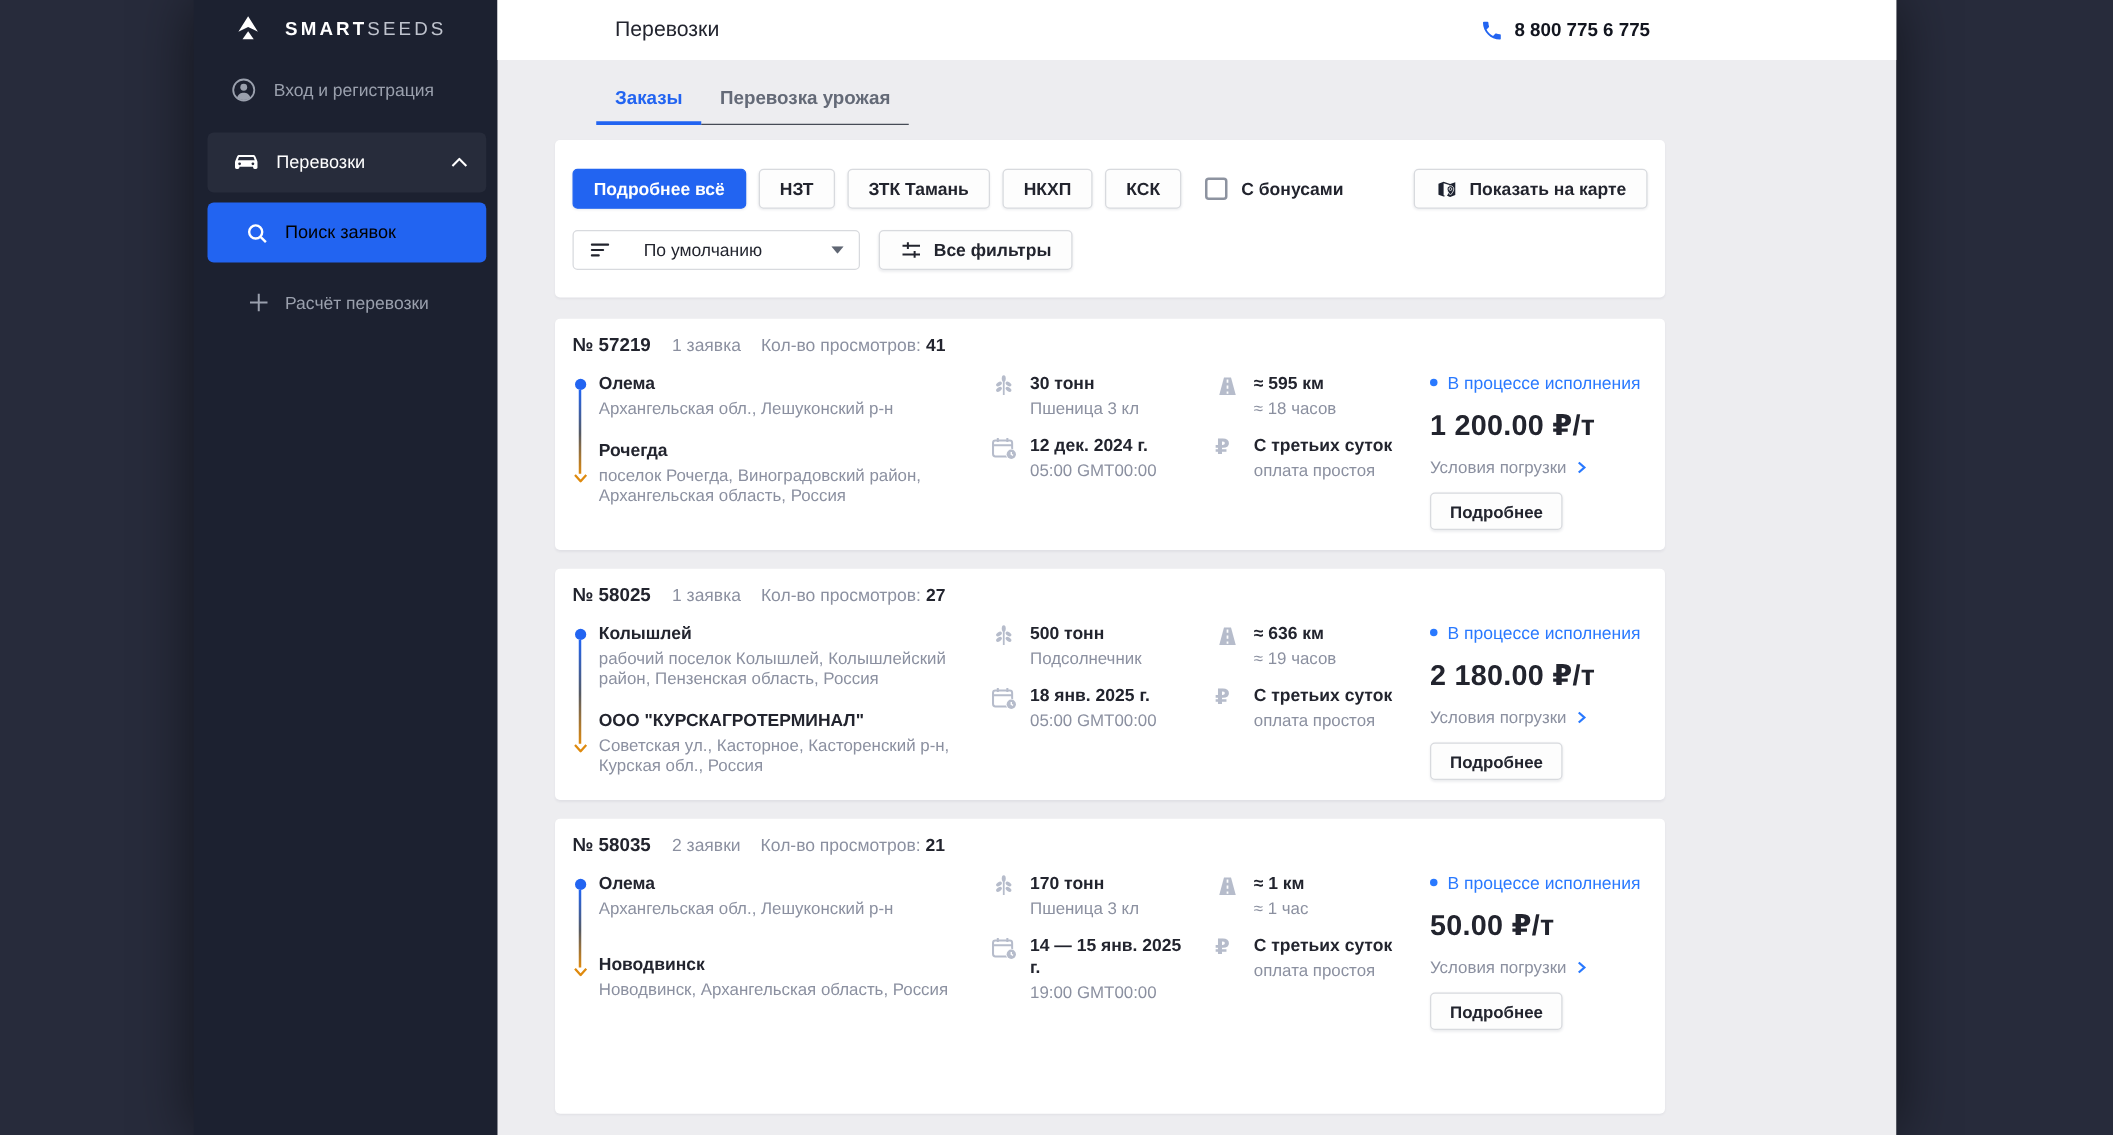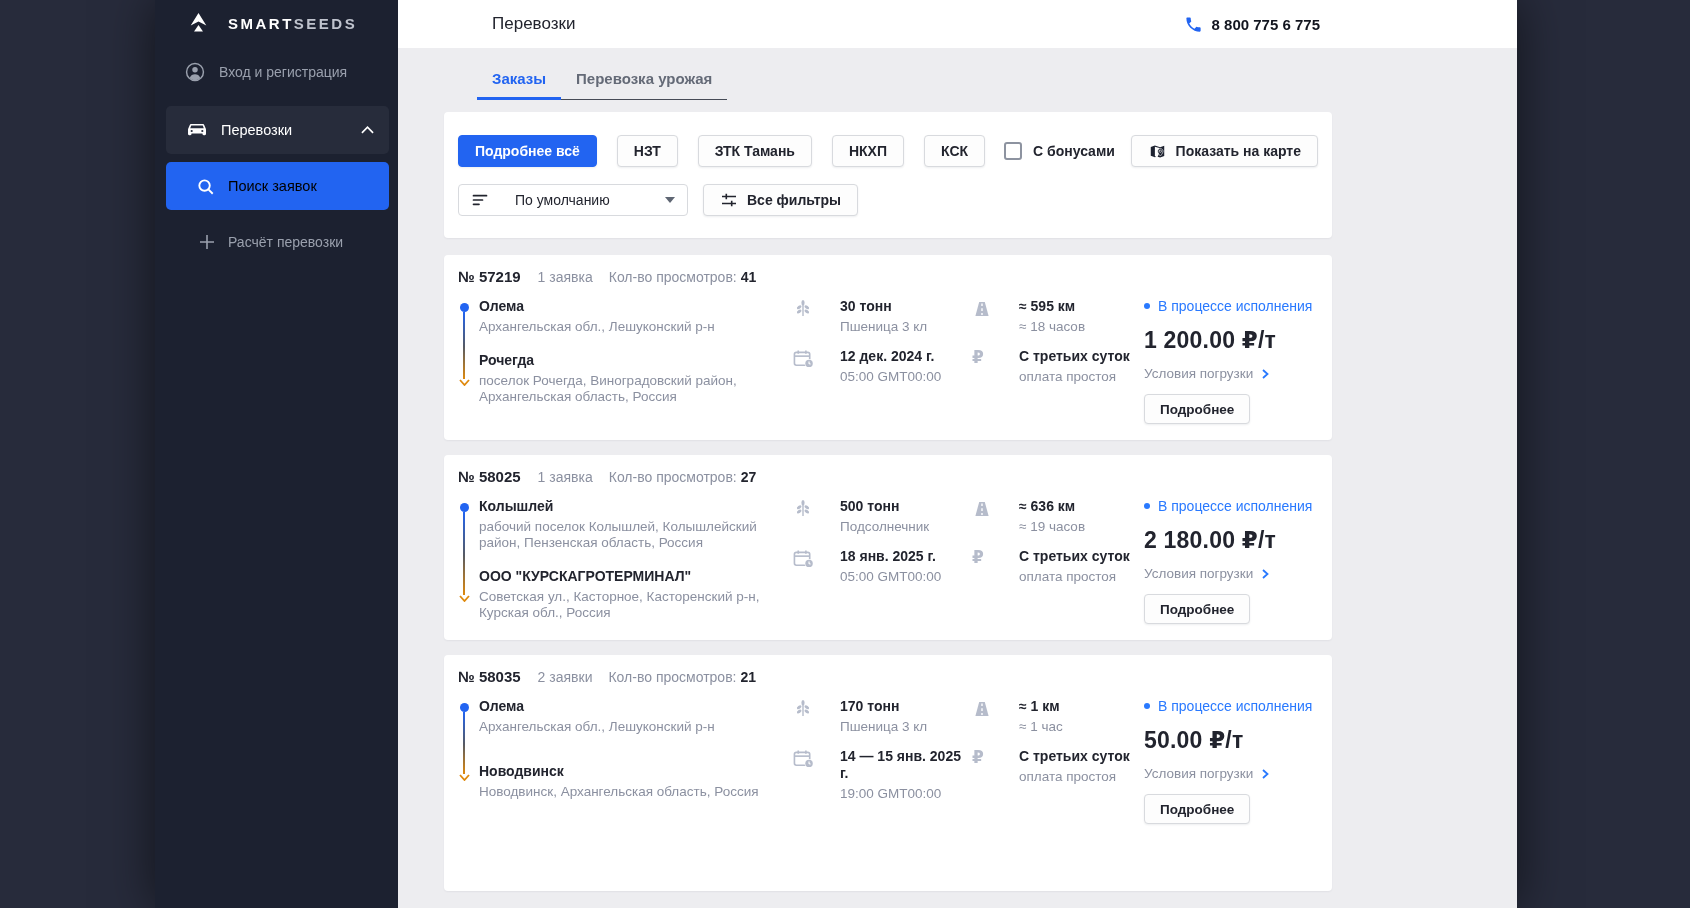--- a/index.html
+++ b/index.html
@@ -11,21 +11,21 @@
     color:#22242e;
   }
   .window {
     position:absolute; left:155px; top:0; width:1362px; height:908px;
     display:flex; box-shadow:0 0 46px rgba(0,0,0,.55);
   }
   
   .sidebar { width:243px; background:#1c2130; flex:0 0 243px; }
   .logo { display:flex; align-items:center; gap:17px; padding:11px 0 0 31px; }
   .logo-text { font-size:15px; letter-spacing:2.5px; color:#fff; font-weight:700; white-space:nowrap; }
-  .logo-text .thin { font-weight:700; color:#bfc3cd; }
+  .logo-text .thin { font-weight:400; color:#bfc3cd; }
   .side-login { display:flex; align-items:center; gap:13px; padding:0 0 0 29px; margin-top:25px; color:#9aa0ad; font-size:14px; }
   .side-item {
     margin:23px 9px 0 11px; height:48px; border-radius:5px; background:#272c3b;
     display:flex; align-items:center; padding:0 15px 0 20px; cursor:pointer;
   }
   .side-item .lbl { color:#fff; font-size:14.5px; margin-left:13px; }
   .side-item .chev { margin-left:auto; display:flex; }
   .side-search {
     margin:8px 9px 0 11px; height:48px; border-radius:5px; background:#2264f1;
     display:flex; align-items:center; padding-left:30px; gap:13px; cursor:pointer;
@@ -44,21 +44,21 @@
   .cards { margin:12px 0 0 46px; width:888px; }
   .panel { background:#fff; border-radius:4px; box-shadow:0 1px 2px rgba(30,35,60,.06); }
   
   .filter-panel { padding:23px 14px 22px; margin-bottom:17px; }
   .filter-row { display:flex; align-items:center; }
   .btn { border:1px solid #d8dade; background:#fdfdfd; border-radius:4px; height:32px;
          display:inline-flex; align-items:center; justify-content:center; padding:0 16px;
          font-size:14px; font-weight:700; color:#22242e; cursor:pointer;
          box-shadow:0 1px 2px rgba(30,35,60,.08); font-family:inherit; }
   .btn-primary { background:#2264f1; border-color:#2264f1; color:#fff; }
-  .chip { margin-left:20px; }
+  .chip { margin-left:10px; }
   .bonus { display:flex; align-items:center; gap:11px; margin-left:19px; }
   .checkbox { width:18px; height:18px; border:2px solid #8d93a0; border-radius:3px; background:#fff; cursor:pointer; }
   .bonus-label { font-size:14px; font-weight:700; }
   .map-btn { margin-left:auto; gap:9px;text-align:center; }
   .filter-row2 { margin-top:17px; display:flex; align-items:center; }
   .sort-select { width:230px; height:32px; border:1px solid #d8dade; border-radius:4px; background:#fff;
                  display:flex; align-items:center; gap:26px; padding:0 12px; font-size:14px; cursor:pointer; }
   .sort-caret { margin-left:auto; display:flex; }
   .all-filters { margin-left:15px; gap:9px; }
   
@@ -69,21 +69,21 @@
   .order-views { font-size:14px; color:#8b90a0; margin-left:16px; }
   .order-views b { color:#22242e; margin-left:4px; }
   .order-body { display:grid; grid-template-columns:335px 179px 172px 1fr; align-items:start; }
   .route { position:relative; padding-left:21px; padding-right:18px; }
   .rail { position:absolute; left:1px; top:5px; bottom:19px; width:10px; display:flex; flex-direction:column; align-items:center; }
   .rail-dot { width:9px; height:9px; border-radius:50%; background:#2264f1; flex:0 0 auto; }
   .rail-line { width:2px; flex:1; background:linear-gradient(180deg,#2264f1 0%,#565a63 52%,#df8a0e 100%); }
   .stop + .stop { margin-top:17px; }
   .stop-title { font-size:14px; font-weight:700; line-height:17px; }
   .stop-sub { font-size:13.5px; color:#8b90a0; line-height:16px; margin-top:4px; }
-  .stat { display:flex; gap:24px; }
+  .stat { display:flex; gap:8px; }
   .stat + .stat { margin-top:13px; }
   .stat-icon { flex:0 0 23px; display:flex; justify-content:flex-start; padding-top:1px; }
   .stat-title { font-size:14px; font-weight:700; line-height:17px; max-width:132px; }
   .stat-sub { font-size:13.5px; color:#8b90a0; line-height:16px; margin-top:4px; }
   .rub-glyph { font-size:17px; font-weight:700; color:#b6bccb; line-height:17px; }
   .order-right { min-width:0; }
   .status { display:flex; align-items:center; gap:8px; color:#2979ff; font-size:14px; white-space:nowrap; }
   .status-dot { width:6px; height:6px; border-radius:50%; background:#2979ff; flex:0 0 auto; }
   .price { font-size:23px; font-weight:700; margin-top:13px; letter-spacing:.2px; white-space:nowrap; }
   .conditions { display:flex; align-items:center; gap:9px; margin-top:12px; font-size:13.5px; color:#8b90a0; cursor:pointer; }

